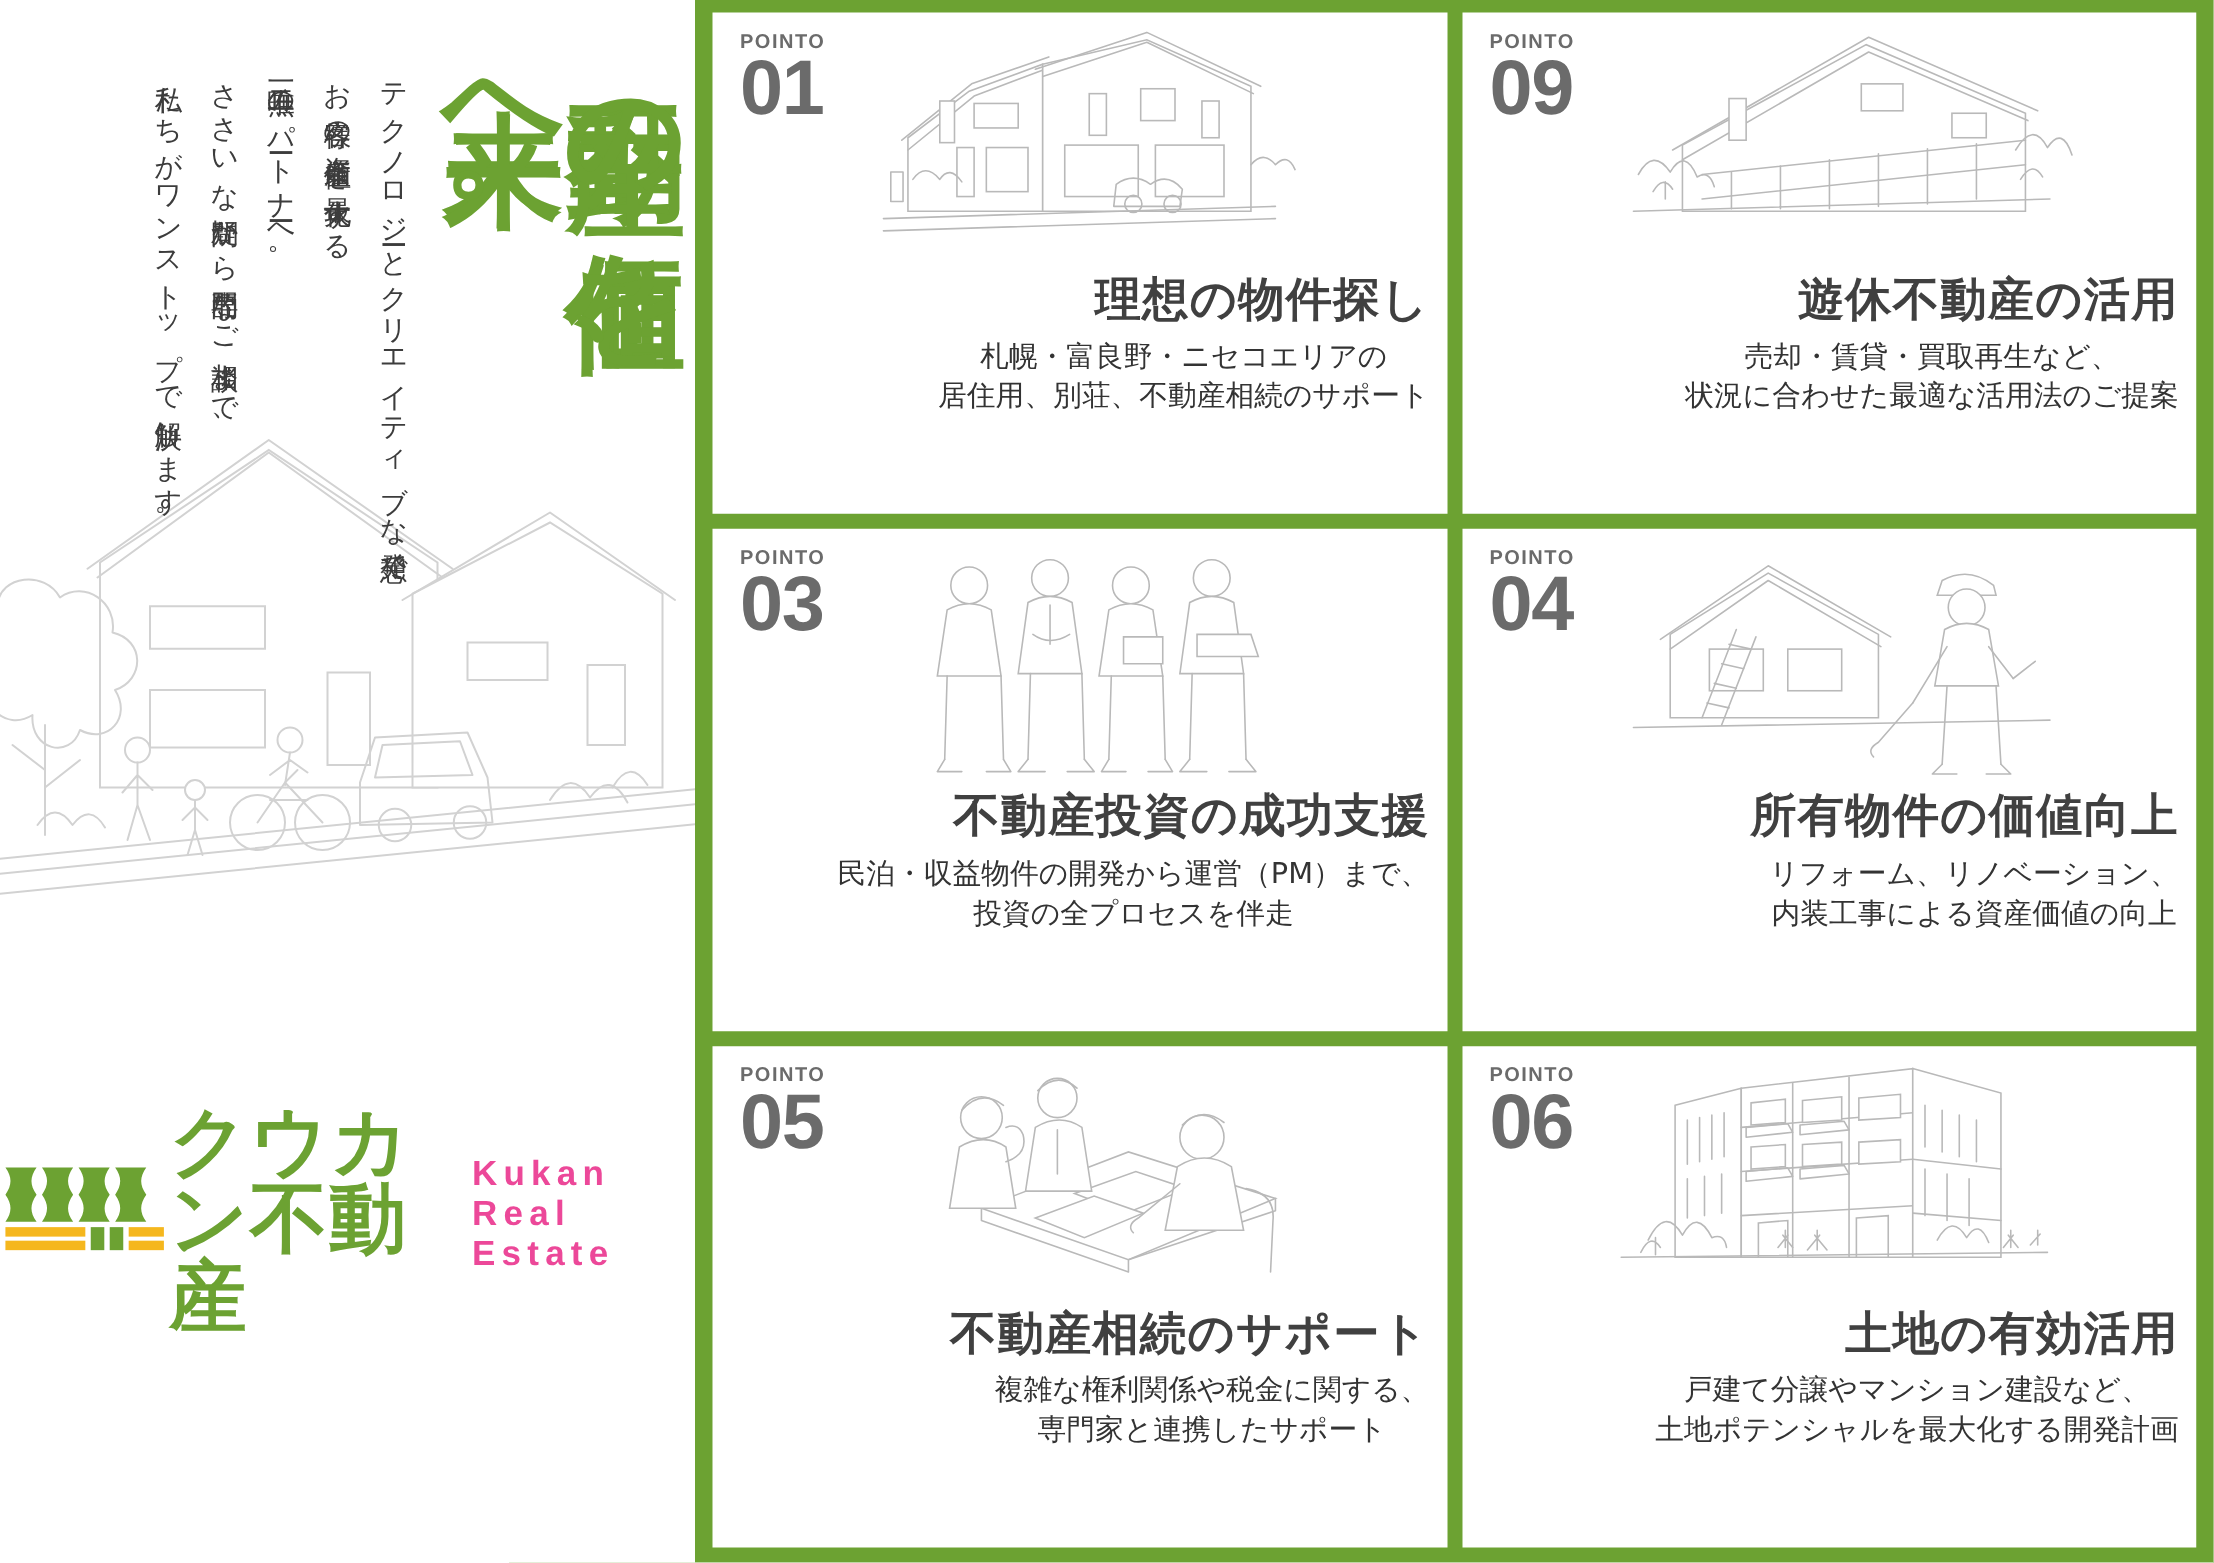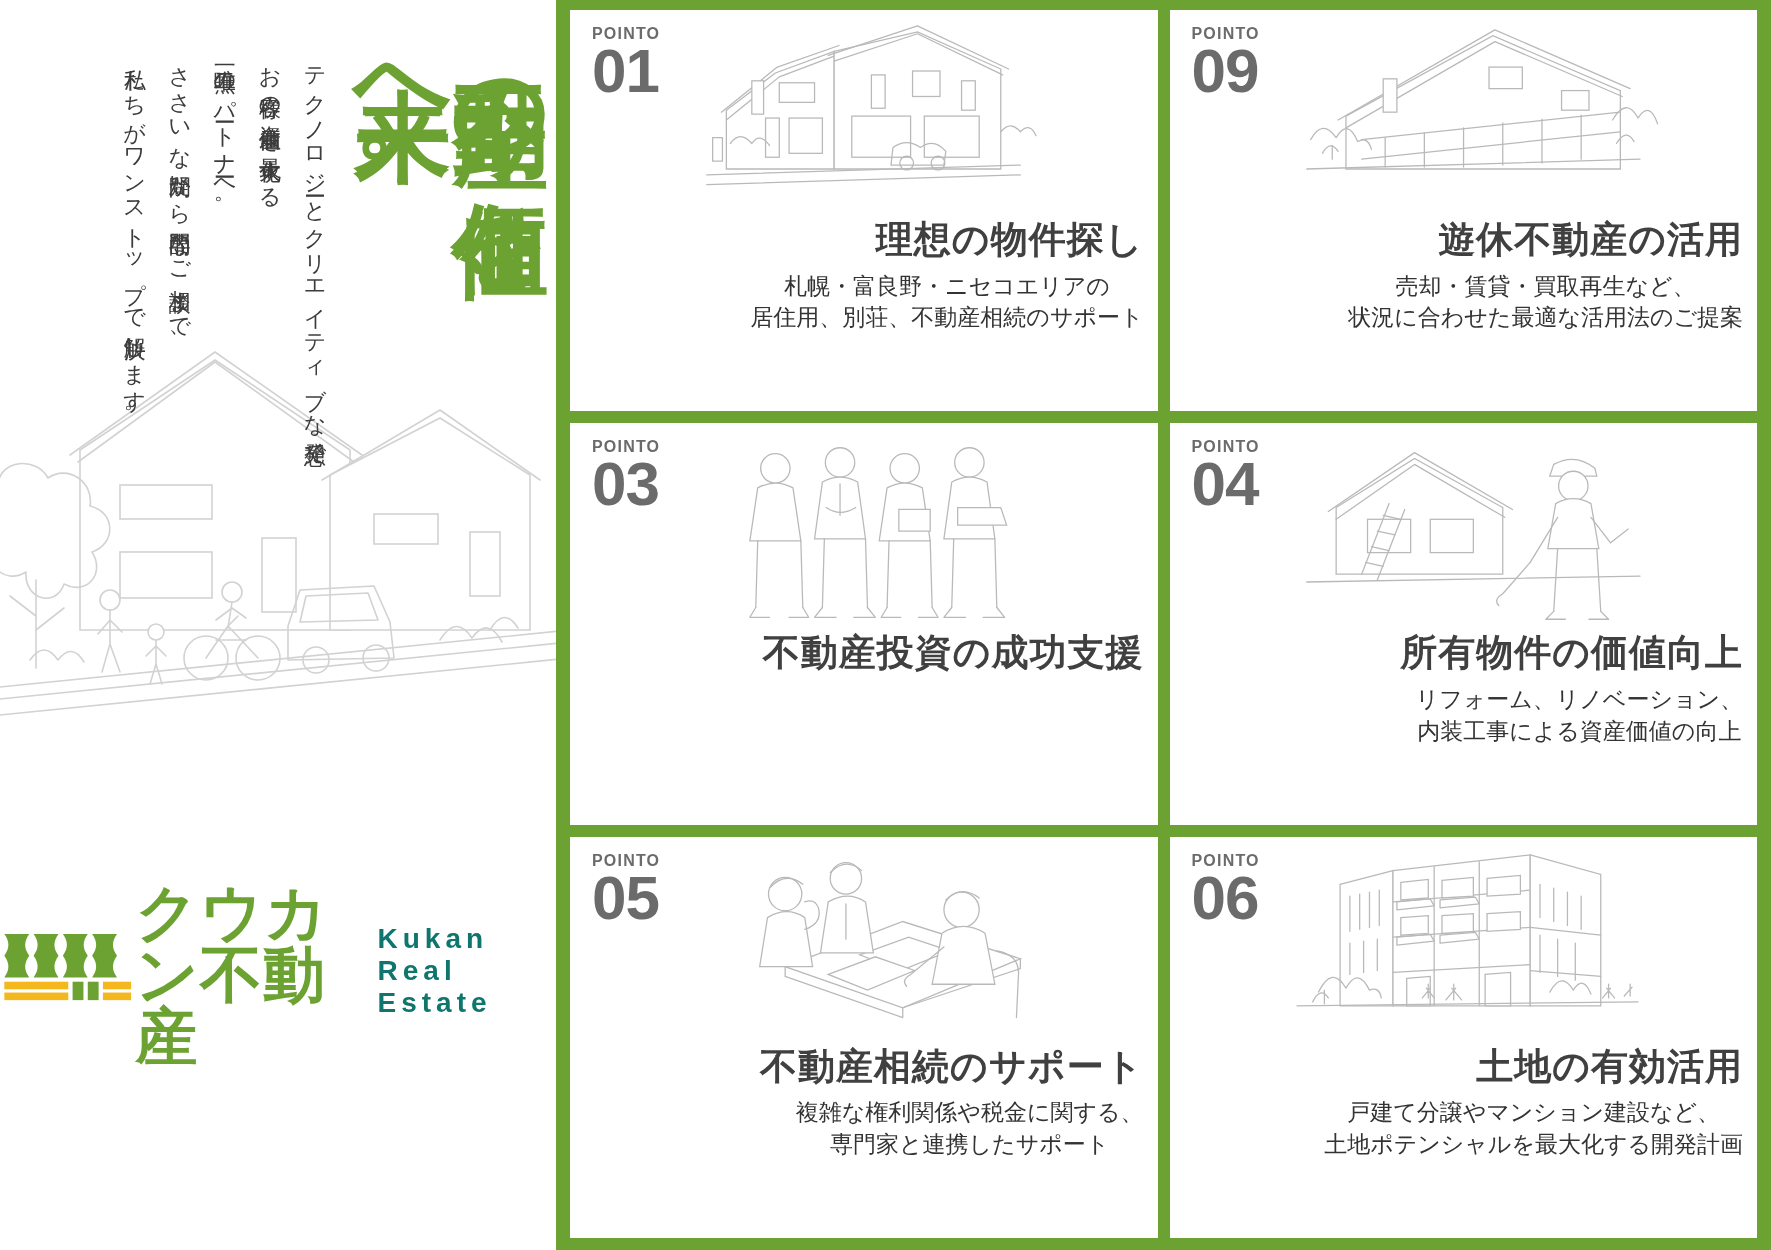--- a/index.html
+++ b/index.html
@@ -79,21 +79,21 @@
     letter-spacing: 1px;
     color: #6CA232;
     line-height: 1;
   }
   .logo-en {
     margin-top: 10px;
     font-family: "Liberation Sans", sans-serif;
     font-weight: 700;
     font-size: 28px;
     letter-spacing: 5px;
-    color: #0f766e;
+    color: #ec4899;
   }
 
   
   .right {
     position: relative;
     flex: 1 1 auto;
     background: #6CA232;
     padding: 10px 14px 12px 14px;
     display: grid;
     grid-template-columns: 1fr 1fr;
@@ -342,20 +342,22 @@
           <path class="ln" d="M224 176 l-6 10 h20 M270 176 l6 10 h-20"></path>
 
           <circle class="lnf" cx="308" cy="28" r="15"></circle>
           <path class="lnf" d="M290 48 q18 -10 36 0 l8 58 h-52 Z"></path>
           <path class="lnf" d="M296 74 h44 l6 18 h-50 Z"></path>
           <path class="ln" d="M292 106 L290 176 M334 106 L336 176"></path>
           <path class="ln" d="M290 176 l-8 10 h22 M336 176 l8 10 h-22"></path>
         </svg>
       </div>
       <div class="card-title">不動産投資の成功支援</div>
+      <div class="card-desc">民泊・収益物件の開発から運営（PM）まで、
+投資の全プロセスを伴走</div>
     </div>
 
     <div class="card">
       <div class="pointo">
         <span class="pointo-label">POINTO</span>
         <span class="pointo-num">04</span>
       </div>
       <div class="card-art">
         <svg viewBox="0 0 400 200" preserveAspectRatio="xMidYMid meet">
           <path class="lnf" d="M70 74 L150 24 L240 74 L240 142 L70 142 Z"></path>

